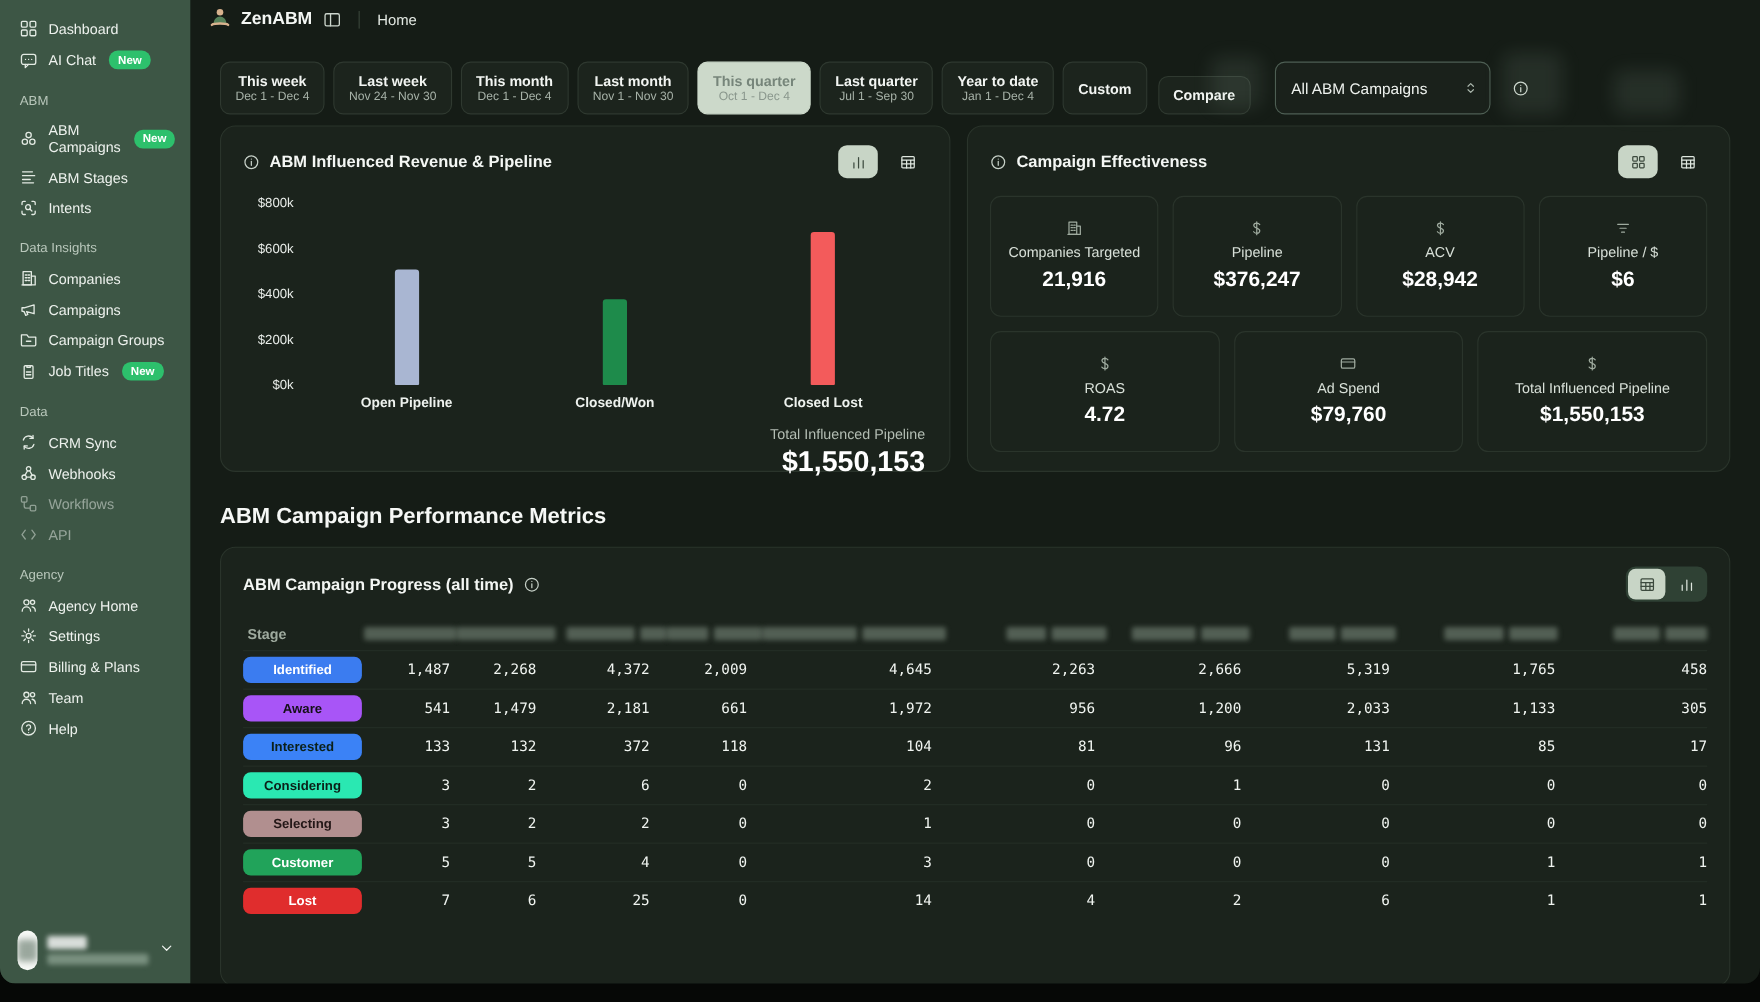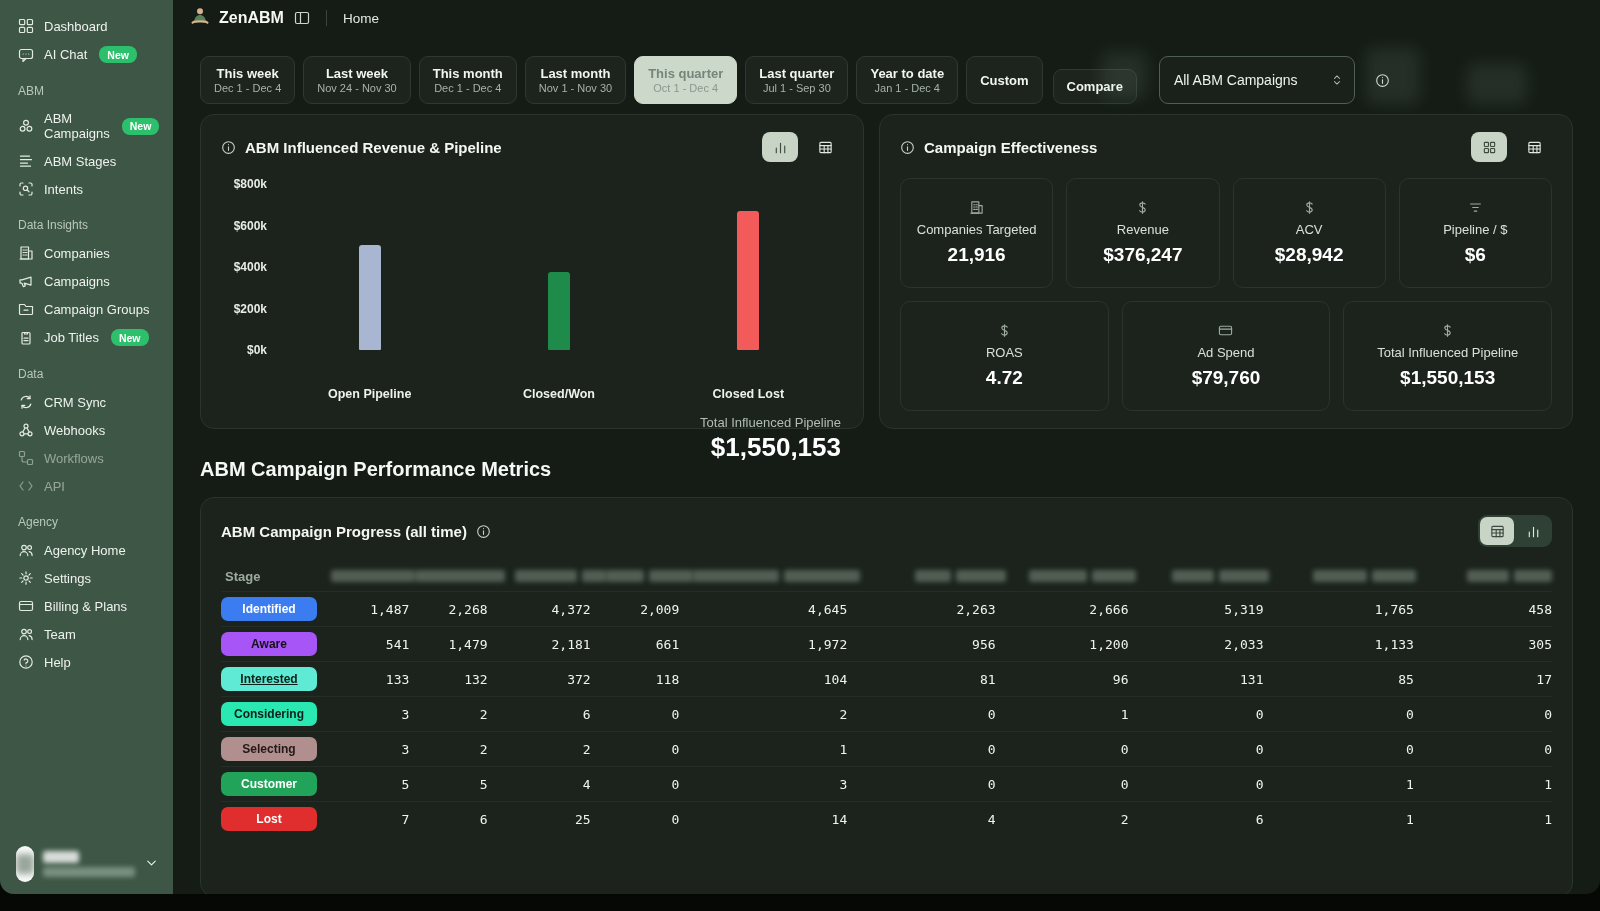--- a/index.html
+++ b/index.html
@@ -57,23 +57,23 @@
   .head-info { color:#c6d0c7; display:flex; }
   .spacer { flex:1; }
   .tgl { width:36px; height:30px; border-radius:8px; display:flex; align-items:center; justify-content:center; color:#dfe7df; cursor:pointer; background:transparent; border:none; }
   .tgl.active { background:#c8d5c6; color:#3c4a3e; }
   .tgl-group { background:#2f4134; border-radius:9px; padding:2px; display:flex; gap:2px; }
   .tgl-group .tgl { width:34px; height:28px; border-radius:7px; }
 
   
   .chart-wrap { display:flex; margin-top:22px; }
   .chart-yaxis { width:54px; position:relative; height:166px; flex-shrink:0; }
-  .ytick { position:absolute; right:8px; transform:translateY(-50%); font-size:12px; font-weight:bold; color:#e8ece8; }
+  .ytick { position:absolute; right:8px; transform:translateY(-50%); font-size:12px; font-weight:normal; color:#e8ece8; }
   .chart-plot { flex:1; display:flex; }
-  .chart-col { flex:1; display:flex; flex-direction:column; align-items:center;gap:28px; }
+  .chart-col { flex:1; display:flex; flex-direction:column; align-items:center; }
   .bar-area { height:166px; display:flex; align-items:flex-end; }
   .bar { width:22px; border-radius:3px 3px 1px 1px; }
   .bar-label { margin-top:9px; font-size:12.5px; font-weight:bold; color:#eef2ee; }
   .chart-total { margin-top:14px; text-align:right; padding-right:2px; }
   .chart-total .ct-label { font-size:13px; color:#b3bdb3; }
   .chart-total .ct-value { font-size:26px; font-weight:800; color:#ffffff; margin-top:2px; }
 
   
   .met-grid { display:grid; gap:13px; margin-top:16px; flex:1; }
   .met-grid.r1 { grid-template-columns:repeat(4,1fr); }
@@ -85,21 +85,21 @@
 
   
   .section-heading { margin-top:29px; font-size:20px; font-weight:800; color:#f6f8f6; }
   .table-card { margin-top:16px; height:400px; display:flex; flex-direction:column; }
   .t-grid { display:grid; grid-template-columns:110px 76fr 76fr 100fr 86fr 163fr 144fr 129fr 131fr 146fr 134fr; align-items:center; }
   .t-header { margin-top:14px; height:30px;font-weight:bold; }
   .th-stage { font-size:13px; color:#9fab9f; padding-left:4px; }
   .th-red { display:flex; justify-content:flex-end; gap:5px; align-items:center; }
   .th-seg { height:12px; background:rgba(150,168,152,.45); filter:blur(2.5px); border-radius:2px; }
   .t-row { height:35px; border-top:1px solid #242e26; }
-  .stage-badge { width:96px; height:24px; border-radius:7px; display:flex; align-items:center; justify-content:center; font-size:12px; font-weight:bold; cursor:default; }
+  .stage-badge { width:108px; height:24px; border-radius:7px; display:flex; align-items:center; justify-content:center; font-size:12px; font-weight:bold; cursor:default; }
   .t-cell { text-align:right; font-family:"DejaVu Sans Mono", monospace; font-size:13px; color:#f0f4f0; }
 </style>
 </head>
 <body>
 
 <div class="app">
 
   <aside class="sidebar">
     <nav class="side-nav">
         <div class="side-item">
@@ -476,21 +476,21 @@
                 </div>
                 <div class="mt-label">Companies Targeted</div>
                 <div class="mt-value">21,916</div>
               </div>
               <div class="met-tile">
                 <div class="mt-icon">
                   <svg width="15" height="15" viewBox="0 0 16 16" fill="none" stroke="currentColor" stroke-width="1.2" stroke-linecap="round" stroke-linejoin="round">
                     <path d="M8 1.8v12.4M10.9 4.4C10.3 3.5 9.2 3 8 3 6.3 3 5.1 4 5.1 5.3 5.1 8.3 10.9 7.4 10.9 10.5c0 1.4-1.2 2.4-2.9 2.4-1.3 0-2.4-.6-3-1.5"></path>
                   </svg>
                 </div>
-                <div class="mt-label">Revenue</div>
+                <div class="mt-label">Pipeline</div>
                 <div class="mt-value">$376,247</div>
               </div>
               <div class="met-tile">
                 <div class="mt-icon">
                   <svg width="15" height="15" viewBox="0 0 16 16" fill="none" stroke="currentColor" stroke-width="1.2" stroke-linecap="round" stroke-linejoin="round">
                     <path d="M8 1.8v12.4M10.9 4.4C10.3 3.5 9.2 3 8 3 6.3 3 5.1 4 5.1 5.3 5.1 8.3 10.9 7.4 10.9 10.5c0 1.4-1.2 2.4-2.9 2.4-1.3 0-2.4-.6-3-1.5"></path>
                   </svg>
                 </div>
                 <div class="mt-label">ACV</div>
                 <div class="mt-value">$28,942</div>
@@ -632,21 +632,21 @@
               <div class="t-cell num">661</div>
               <div class="t-cell num">1,972</div>
               <div class="t-cell num">956</div>
               <div class="t-cell num">1,200</div>
               <div class="t-cell num">2,033</div>
               <div class="t-cell num">1,133</div>
               <div class="t-cell num">305</div>
             </div>
             <div class="t-grid t-row">
               <div>
-                <span class="stage-badge" style="background: #5eead4; color: rgb(11, 32, 24); text-decoration: underline;">Interested</span>
+                <span class="stage-badge" style="background: #3b82f6; color: rgb(11, 32, 24);">Interested</span>
               </div>
               <div class="t-cell num">133</div>
               <div class="t-cell num">132</div>
               <div class="t-cell num">372</div>
               <div class="t-cell num">118</div>
               <div class="t-cell num">104</div>
               <div class="t-cell num">81</div>
               <div class="t-cell num">96</div>
               <div class="t-cell num">131</div>
               <div class="t-cell num">85</div>

